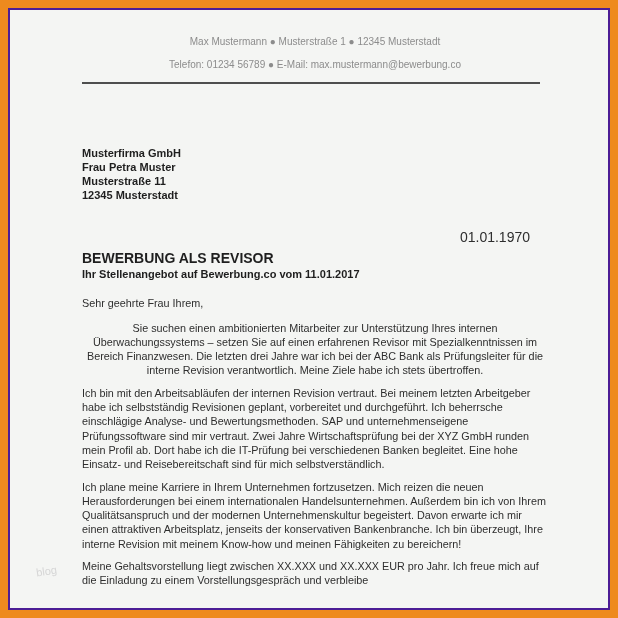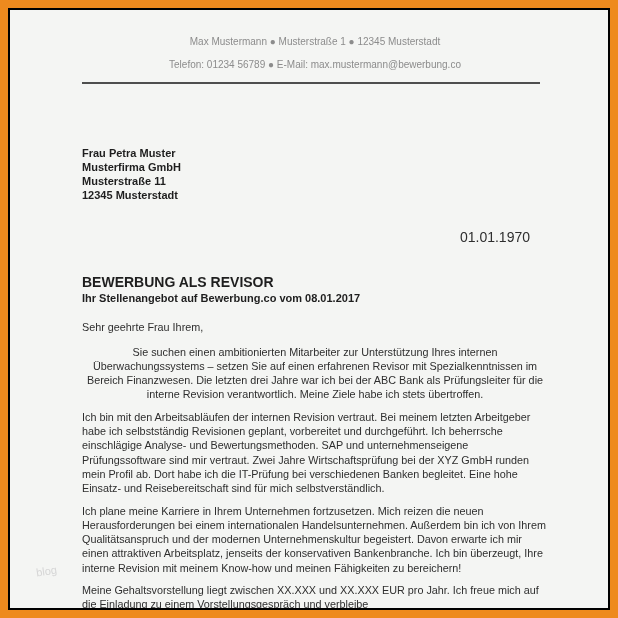--- a/index.html
+++ b/index.html
@@ -11,21 +11,21 @@
   .page {
     width: 618px; height: 618px;
     box-sizing: border-box;
     background: #EE8A1E;
     padding: 8px;
   }
   .paper {
     width: 100%; height: 100%;
     box-sizing: border-box;
     background: #F4F5F3;
-    border: 2px solid #000000;
+    border: 2px solid #4c1d95;
     overflow: hidden;
     position: relative;
     padding: 26px 60px 0 72px;
   }
   .sender-header {
     text-align: center;
     color: #8C8C8C;
     font-size: 10px;
     line-height: 12px;
   }
@@ -43,21 +43,21 @@
     color: #1E1E1E;
   }
   .date-line {
     margin-top: 28px;
     text-align: right;
     padding-right: 18px;
     font-size: 14px;
     line-height: 14.3px;
     color: #2E2E2E;
   }
-  .subject { margin-top: 30px; }
+  .subject { margin-top: 6px; }
   .subject-title {
     font-weight: bold;
     font-size: 14px;
     line-height: 17px;
     color: #1E1E1E;
   }
   .subject-subtitle {
     font-weight: bold;
     font-size: 11px;
     line-height: 14px;
@@ -93,31 +93,31 @@
   <div class="paper">
 
     <div class="sender-header">
       <div class="line1">Max Mustermann ● Musterstraße 1 ● 12345 Musterstadt</div>
       <div class="line2">Telefon: 01234 56789 ● E-Mail: max.mustermann@bewerbung.co</div>
     </div>
 
     <hr class="rule">
 
     <div class="recipient">
+      <div>Musterfirma GmbH</div>
       <div>Frau Petra Muster</div>
-      <div>Musterfirma GmbH</div>
       <div>Musterstraße 11</div>
       <div>12345 Musterstadt</div>
     </div>
 
     <div class="date-line">01.01.1970</div>
 
     <div class="subject">
       <div class="subject-title">BEWERBUNG ALS REVISOR</div>
-      <div class="subject-subtitle">Ihr Stellenangebot auf Bewerbung.co vom 08.01.2017</div>
+      <div class="subject-subtitle">Ihr Stellenangebot auf Bewerbung.co vom 11.01.2017</div>
     </div>
 
     <div class="salutation">Sehr geehrte Frau Ihrem,</div>
 
     <p class="para first">Sie suchen einen ambitionierten Mitarbeiter zur Unterstützung Ihres internen Überwachungssystems – setzen Sie auf einen erfahrenen Revisor mit Spezialkenntnissen im Bereich Finanzwesen. Die letzten drei Jahre war ich bei der ABC Bank als Prüfungsleiter für die interne Revision verantwortlich. Meine Ziele habe ich stets übertroffen.</p>
     <p class="para">Ich bin mit den Arbeitsabläufen der internen Revision vertraut. Bei meinem letzten Arbeitgeber habe ich selbstständig Revisionen geplant, vorbereitet und durchgeführt. Ich beherrsche einschlägige Analyse- und Bewertungsmethoden. SAP und unternehmenseigene Prüfungssoftware sind mir vertraut. Zwei Jahre Wirtschaftsprüfung bei der XYZ GmbH runden mein Profil ab. Dort habe ich die IT-Prüfung bei verschiedenen Banken begleitet. Eine hohe Einsatz- und Reisebereitschaft sind für mich selbstverständlich.</p>
     <p class="para">Ich plane meine Karriere in Ihrem Unternehmen fortzusetzen. Mich reizen die neuen Herausforderungen bei einem internationalen Handelsunternehmen. Außerdem bin ich von Ihrem Qualitätsanspruch und der modernen Unternehmenskultur begeistert. Davon erwarte ich mir einen attraktiven Arbeitsplatz, jenseits der konservativen Bankenbranche. Ich bin überzeugt, Ihre interne Revision mit meinem Know-how und meinen Fähigkeiten zu bereichern!</p>
     <p class="para">Meine Gehaltsvorstellung liegt zwischen XX.XXX und XX.XXX EUR pro Jahr. Ich freue mich auf die Einladung zu einem Vorstellungsgespräch und verbleibe</p>
 
     <div class="watermark">blog</div>

